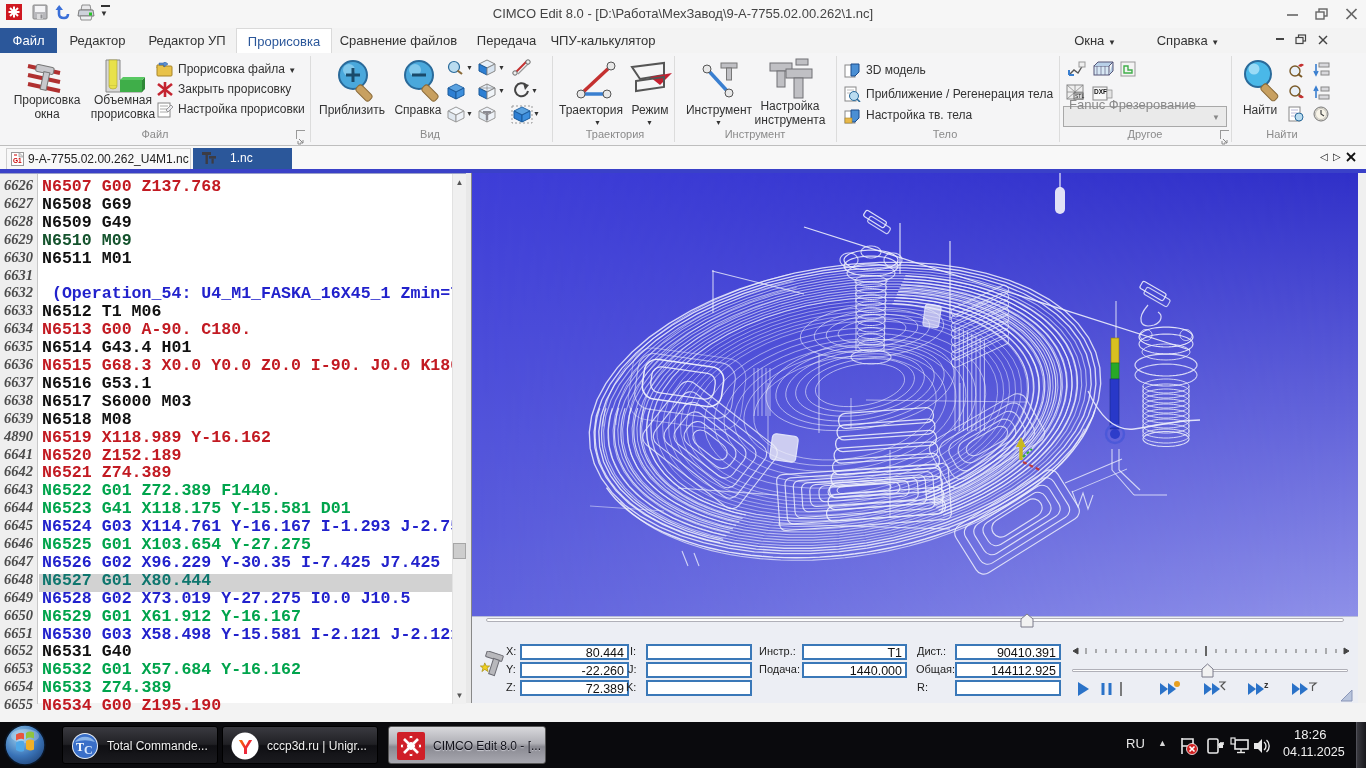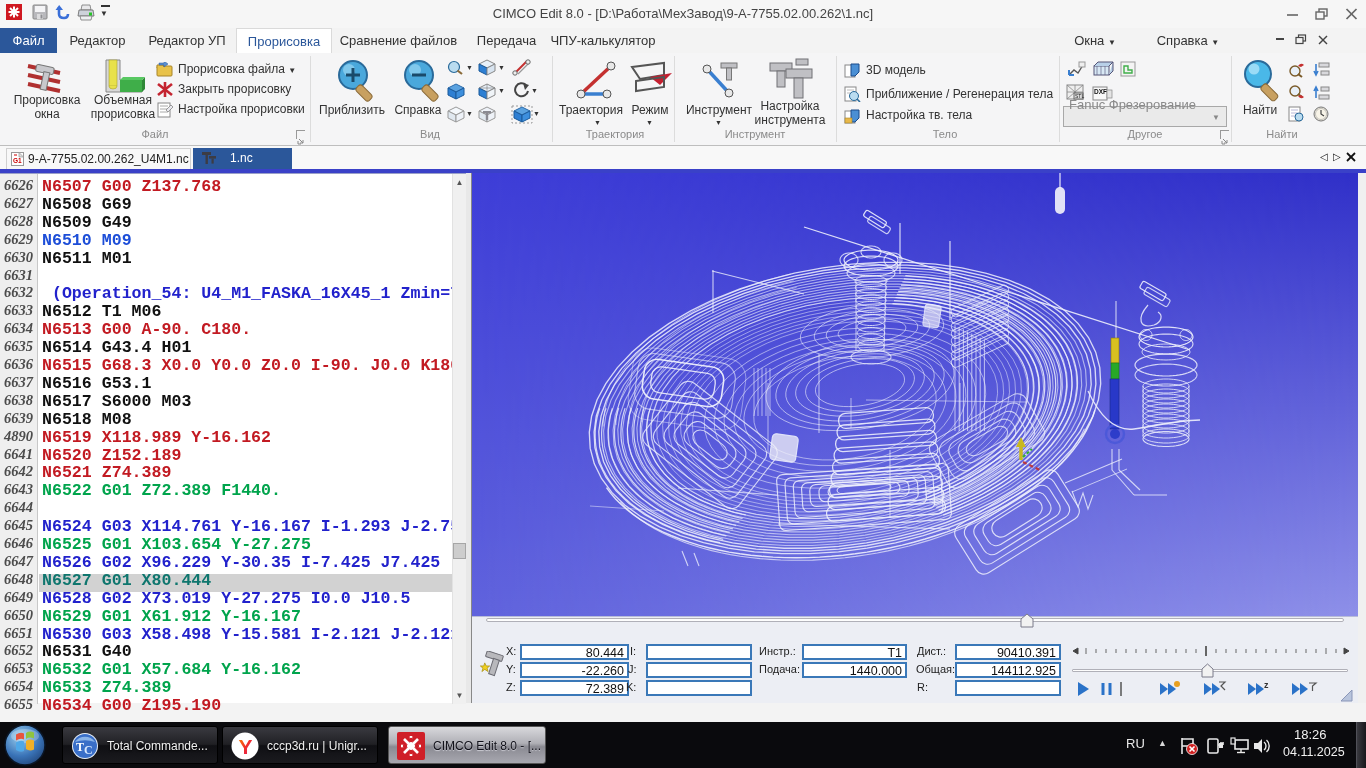--- a/index.html
+++ b/index.html
@@ -446,21 +446,21 @@
   <div id="editor" class="abs">
     <div id="hiline" class="abs" style="top:400px"></div>
     <div id="gutter" class="abs"></div>
 <div class="lnum" style="top:3.0px">6626</div>
 <div class="cl" style="top:4.0px;color:#c21a22">N6507 G00 Z137.768</div>
 <div class="lnum" style="top:20.9px">6627</div>
 <div class="cl" style="top:21.9px;color:#111111">N6508 G69</div>
 <div class="lnum" style="top:38.8px">6628</div>
 <div class="cl" style="top:39.8px;color:#111111">N6509 G49</div>
 <div class="lnum" style="top:56.7px">6629</div>
-<div class="cl" style="top:57.7px;color:#1d4ed8">N6510 M09</div>
+<div class="cl" style="top:57.7px;color:#14532d">N6510 M09</div>
 <div class="lnum" style="top:74.6px">6630</div>
 <div class="cl" style="top:75.6px;color:#111111">N6511 M01</div>
 <div class="lnum" style="top:92.5px">6631</div>
 <div class="lnum" style="top:110.4px">6632</div>
 <div class="cl" style="top:111.4px;color:#2222cc"> (Operation_54: U4_M1_FASKA_16X45_1 Zmin=72.389)</div>
 <div class="lnum" style="top:128.3px">6633</div>
 <div class="cl" style="top:129.3px;color:#111111">N6512 T1 M06</div>
 <div class="lnum" style="top:146.2px">6634</div>
 <div class="cl" style="top:147.2px;color:#c21a22">N6513 G00 A-90. C180.</div>
 <div class="lnum" style="top:164.1px">6635</div>
@@ -475,20 +475,21 @@
 <div class="cl" style="top:236.7px;color:#111111">N6518 M08</div>
 <div class="lnum" style="top:253.6px">4890</div>
 <div class="cl" style="top:254.6px;color:#c21a22">N6519 X118.989 Y-16.162</div>
 <div class="lnum" style="top:271.5px">6641</div>
 <div class="cl" style="top:272.5px;color:#c21a22">N6520 Z152.189</div>
 <div class="lnum" style="top:289.4px">6642</div>
 <div class="cl" style="top:290.4px;color:#c21a22">N6521 Z74.389</div>
 <div class="lnum" style="top:307.3px">6643</div>
 <div class="cl" style="top:308.3px;color:#00a44c">N6522 G01 Z72.389 F1440.</div>
 <div class="lnum" style="top:325.2px">6644</div>
+<div class="cl" style="top:326.2px;color:#00a44c">N6523 G41 X118.175 Y-15.581 D01</div>
 <div class="lnum" style="top:343.1px">6645</div>
 <div class="cl" style="top:344.1px;color:#2222cc">N6524 G03 X114.761 Y-16.167 I-1.293 J-2.755</div>
 <div class="lnum" style="top:361.0px">6646</div>
 <div class="cl" style="top:362.0px;color:#00a44c">N6525 G01 X103.654 Y-27.275</div>
 <div class="lnum" style="top:378.9px">6647</div>
 <div class="cl" style="top:379.9px;color:#2222cc">N6526 G02 X96.229 Y-30.35 I-7.425 J7.425</div>
 <div class="lnum" style="top:396.8px">6648</div>
 <div class="cl" style="top:397.8px;color:#0f766e">N6527 G01 X80.444</div>
 <div class="lnum" style="top:414.7px">6649</div>
 <div class="cl" style="top:415.7px;color:#2222cc">N6528 G02 X73.019 Y-27.275 I0.0 J10.5</div>

